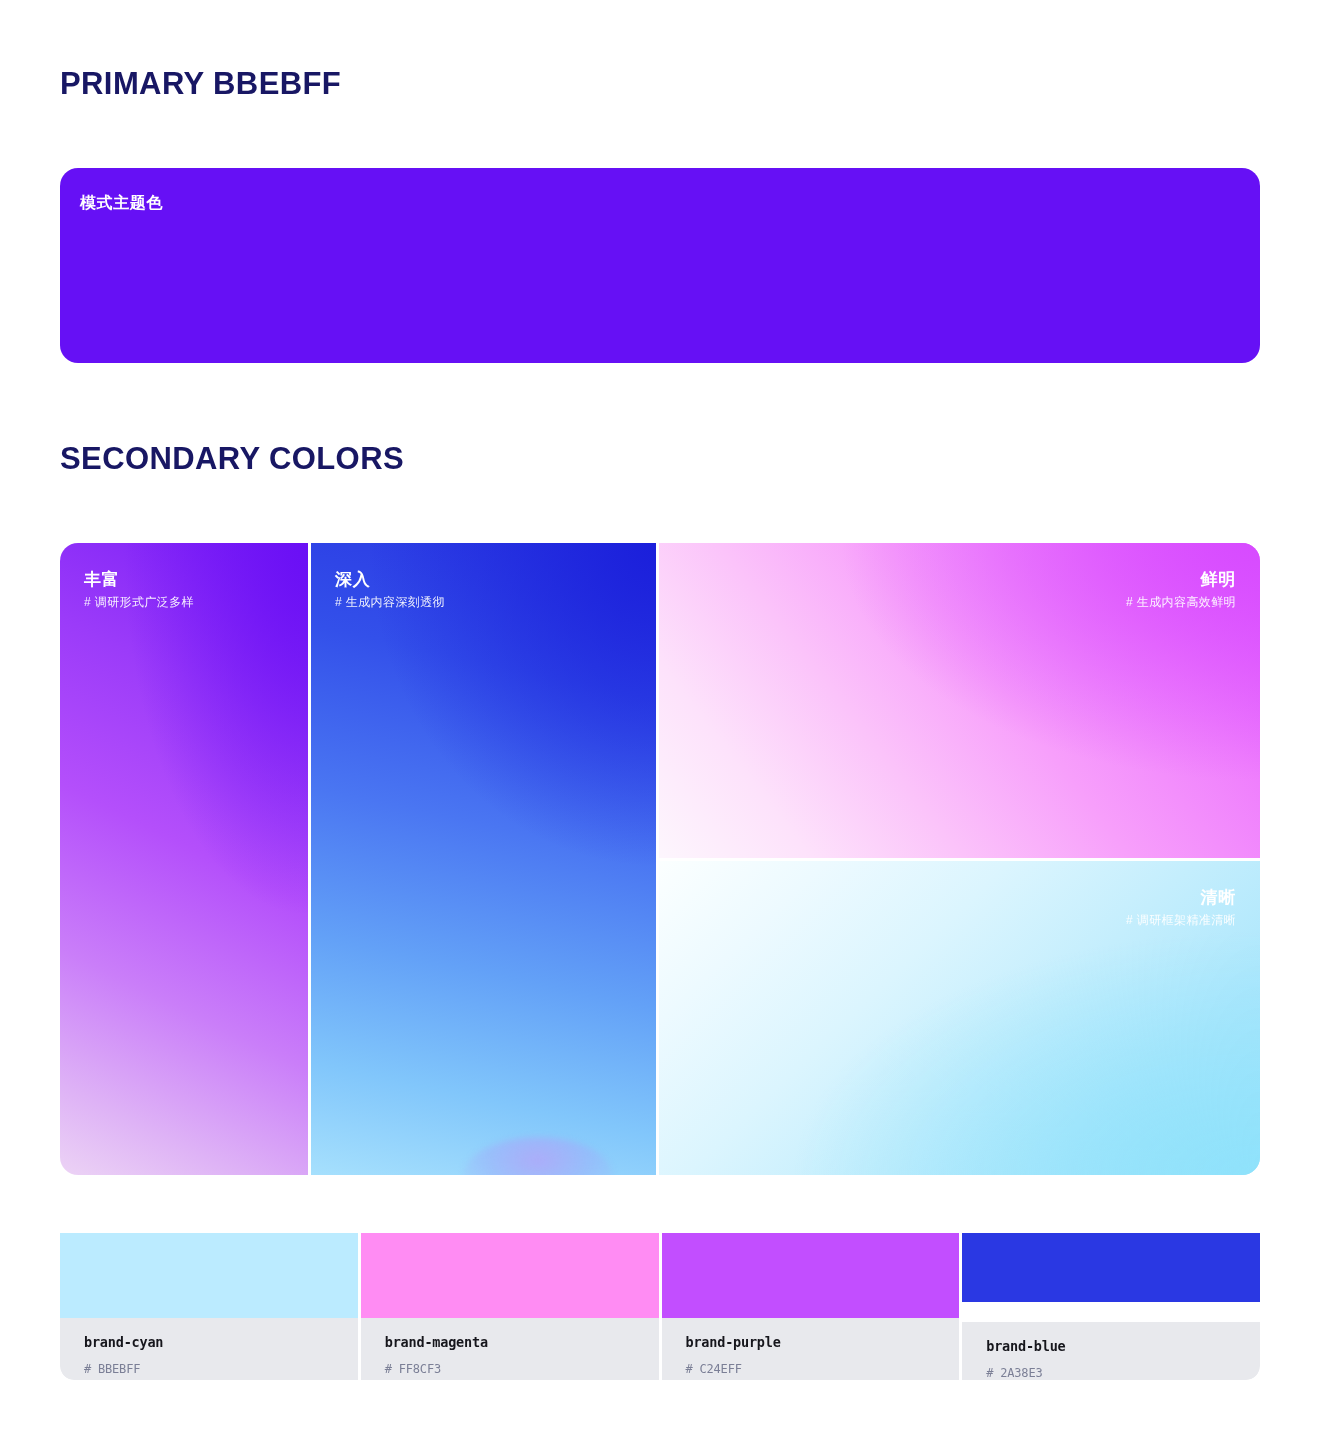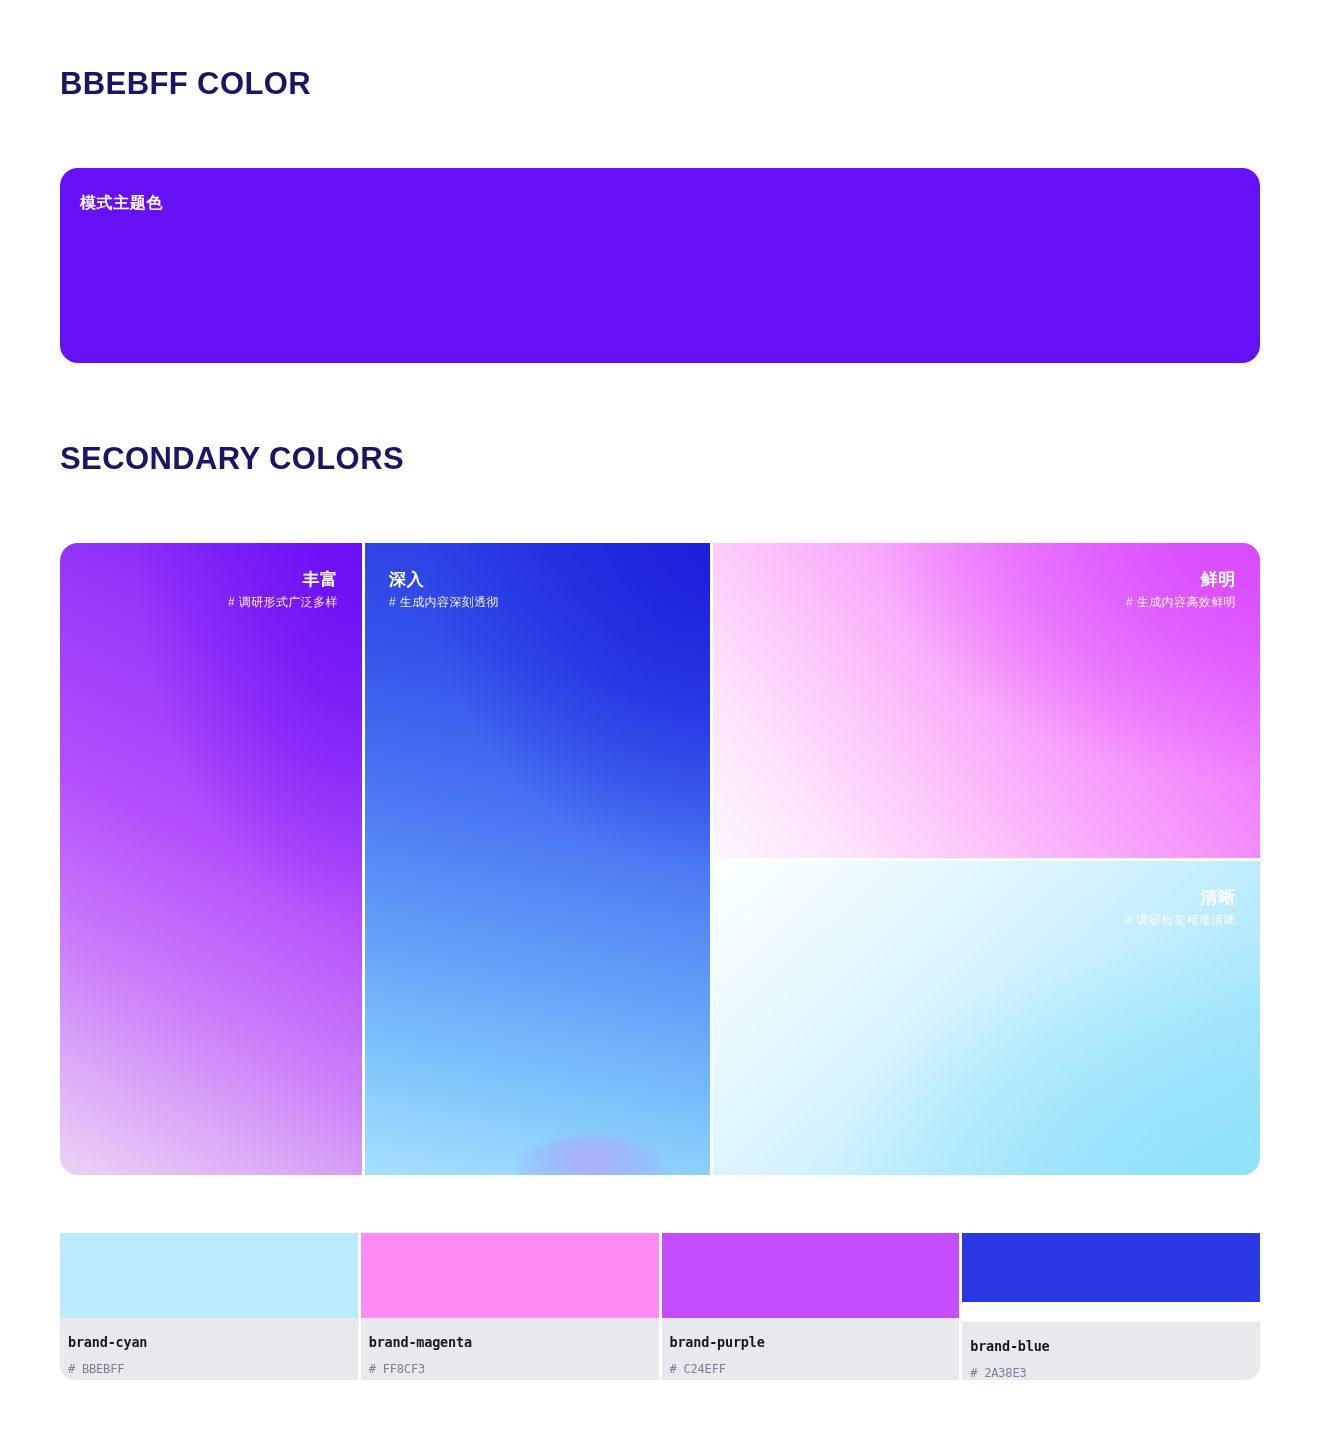--- a/index.html
+++ b/index.html
@@ -62,21 +62,21 @@
     top: 543px;
     width: 1200px;
     height: 632px;
     border-radius: 18px;
     overflow: hidden;
     display: flex;
     gap: 3px;
     background: #ffffff;
   }
   .sec-col { display: flex; flex-direction: column; gap: 3px; }
-  .col-a { width: 302px; text-align: right; }
+  .col-a { width: 248px; }
   .col-b { width: 345px; border-radius: 29px; }
   .col-c { flex: 1; }
 
   .sec-card {
     position: relative;
     overflow: hidden;
     flex: 1;
   }
   .sec-card .card-text {
     position: absolute;
@@ -149,21 +149,21 @@
   }
   .token {
     flex: 1;
     display: flex;
     flex-direction: column;
   }
   .token .chip { height: 85px; width: 100%; }
   .token .meta {
     flex: 1;
     background: #e8e9ed;
-    padding: 16px 12px 0 8px;
+    padding: 16px 12px 0 24px;
   }
   .token .token-name {
     font-family: "DejaVu Sans Mono", "Liberation Mono", monospace;
     font-size: 13.5px;
     font-weight: 700;
     color: #16161c;
     letter-spacing: -0.2px;
   }
   .token .token-hex {
     font-family: "DejaVu Sans Mono", "Liberation Mono", monospace;
@@ -173,21 +173,21 @@
     letter-spacing: -0.2px;
   }
   .token:first-child .meta { border-bottom-left-radius: 14px; }
   .token:last-child  .meta { border-bottom-right-radius: 14px; margin-top: 20px; }
 </style>
 </head>
 <body>
 
 <div class="page">
 
-  <div class="section-title primary">BBEBFF COLOR</div>
+  <div class="section-title primary">PRIMARY BBEBFF</div>
 
   <div class="primary-swatch" style="background: rgb(102, 16, 245);">
     <div class="label">模式主题色</div>
   </div>
 
   <div class="section-title secondary">SECONDARY COLORS</div>
 
   <div class="secondary-grid">
 
     <div class="sec-col col-a">

